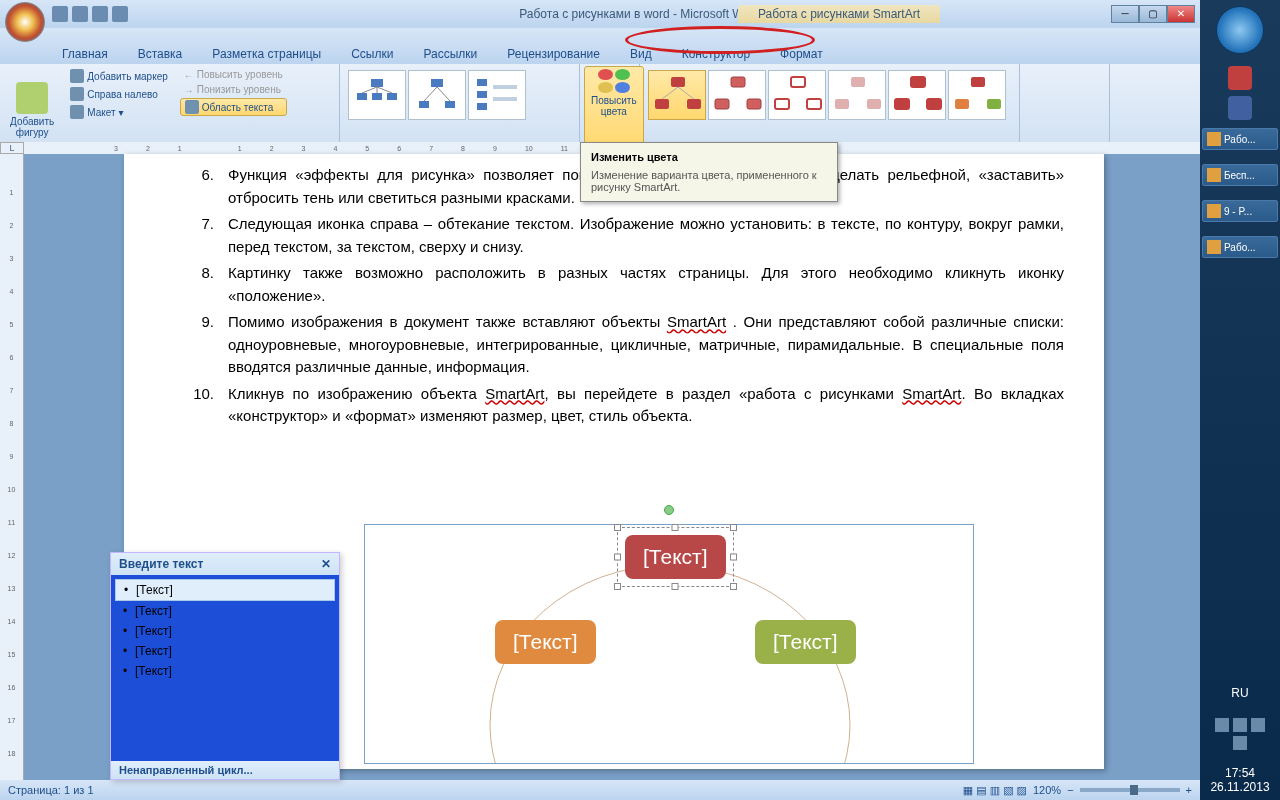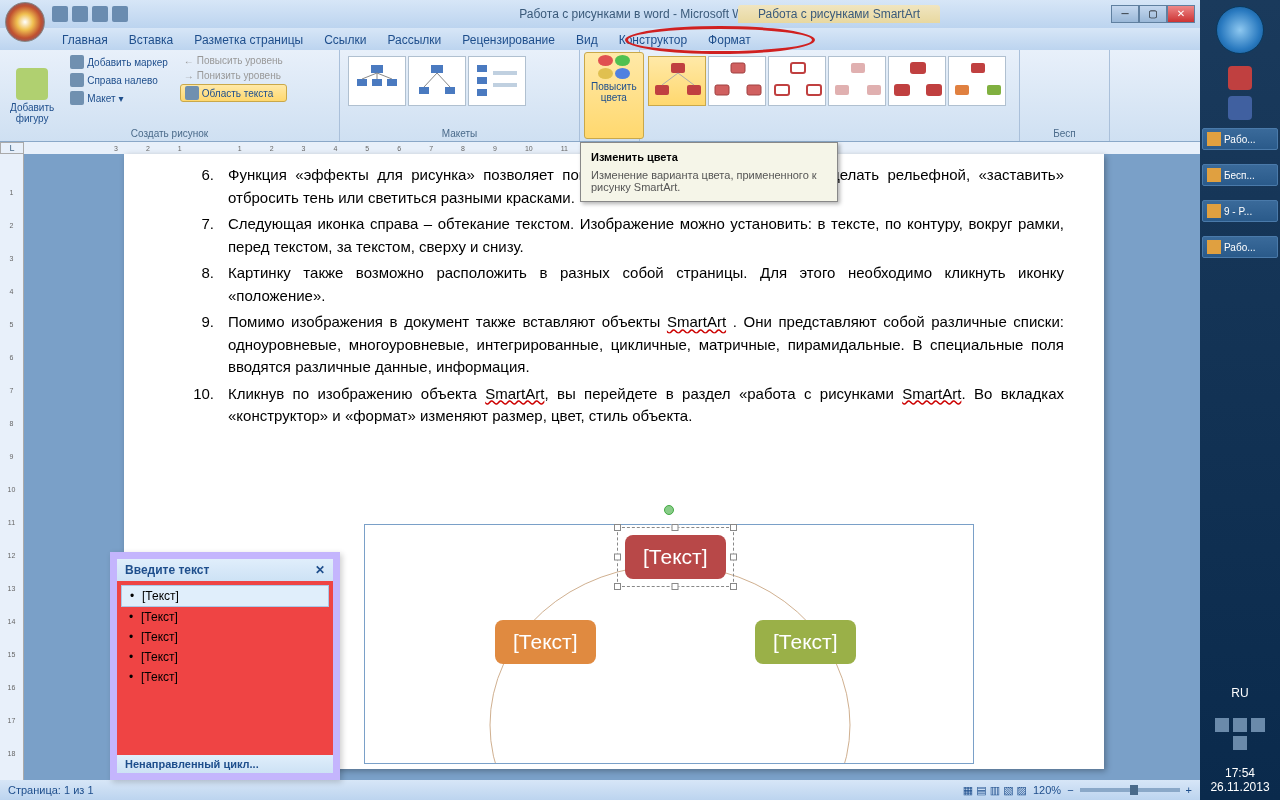--- a/index.html
+++ b/index.html
@@ -10,21 +10,21 @@
 .office-btn { width: 40px; height: 40px; border-radius: 50%; background: radial-gradient(circle,#fff,#f0c050 30%,#c05030 60%,#4070b0); position: absolute; left: 5px; top: 2px; z-index: 10; border: 1px solid #888; }
 .qat { margin-left: 52px; display: flex; gap: 4px; }
 .qat-btn { width: 16px; height: 16px; background: #6a8cb0; border-radius: 2px; }
 .title-text { position: absolute; left: 50%; transform: translateX(-50%); font-size: 12px; color: #3a5a7a; }
 .title-context { position: absolute; right: 340px; font-size: 12px; color: #3a5a7a; background: linear-gradient(#f0e5c0,#e8d8a0); padding: 2px 20px; border-radius: 3px 3px 0 0; }
 .win-controls { position: absolute; right: 85px; display: flex; }
 .win-btn { width: 28px; height: 18px; background: linear-gradient(#c5d8ef,#9ab8d8); border: 1px solid #6080a0; font-size: 10px; text-align: center; line-height: 16px; }
 .win-close { background: linear-gradient(#e88,#c33); color: #fff; }
 
 
-.ribbon-tabs { height: 22px; background: linear-gradient(#d7e6f7,#bcd4ef); display: flex; align-items: flex-end; padding-left: 52px; gap: 1px; position: relative; }
+.ribbon-tabs { height: 36px; background: linear-gradient(#d7e6f7,#bcd4ef); display: flex; align-items: flex-end; padding-left: 52px; gap: 10px; position: relative; }
 .ribbon-tab { padding: 3px 10px; font-size: 12px; color: #1e4e8c; cursor: pointer; }
 .ribbon-tab.context { color: #1e4e8c; margin-top: 20px; }
 .context-circle { position: absolute; left: 625px; top: -2px; width: 190px; height: 28px; border: 3px solid #d02020; border-radius: 50%; pointer-events: none; z-index: 5; }
 
 
 .ribbon { height: 92px; background: linear-gradient(#e8f0fa,#cfe0f2); display: flex; border-bottom: 1px solid #8aa8c8; }
 .ribbon-group { border-right: 1px solid #aac0da; padding: 2px 4px; display: flex; flex-direction: column; position: relative; }
 .group-label { font-size: 10px; color: #4a6a8a; text-align: center; position: absolute; bottom: 2px; left: 0; right: 0; }
 .group-body { flex: 1; display: flex; gap: 4px; }
 
@@ -70,21 +70,21 @@
 .u { text-decoration: underline; text-decoration-color: #c00; text-decoration-style: wavy; }
 
 
 .smartart-frame { position: absolute; left: 240px; top: 370px; width: 610px; height: 240px; border: 1px solid #7aa0c8; background: #fff; }
 .sa-rot { position: absolute; left: 50%; top: -20px; width: 10px; height: 10px; background: #8c8; border: 1px solid #4a4; border-radius: 50%; transform: translateX(-50%); }
 .sa-node { position: absolute; padding: 10px 18px; border-radius: 8px; color: #fff; font-size: 21px; }
 .sa-sel-box { position: absolute; border: 1px dashed #888; }
 .sa-sel-h { position: absolute; width: 7px; height: 7px; background: #fff; border: 1px solid #888; }
 
 
-.textpane { position: absolute; left: 110px; top: 552px; width: 230px; height: 228px; background: #ef4444; border: 7px solid #c4b5fd; z-index: 15; box-shadow: 2px 2px 6px rgba(0,0,0,0.2); }
+.textpane { position: absolute; left: 110px; top: 552px; width: 230px; height: 228px; background: #1d4ed8; border: 1px solid #c4b5fd; z-index: 15; box-shadow: 2px 2px 6px rgba(0,0,0,0.2); }
 .tp-header { background: linear-gradient(#e0eefb,#cde2f5); padding: 4px 8px; font-size: 12px; font-weight: bold; color: #1e4e8c; display: flex; justify-content: space-between; }
 .tp-body { padding: 4px; }
 .tp-item { font-size: 12px; padding: 3px 6px 3px 20px; position: relative; }
 .tp-item::before { content: "•"; position: absolute; left: 8px; }
 .tp-item.sel { background: #e0eefb; border: 1px solid #aac8e8; }
 .tp-footer { position: absolute; bottom: 0; left: 0; right: 0; background: linear-gradient(#e0eefb,#cde2f5); padding: 3px 8px; font-size: 11px; font-weight: bold; color: #1e4e8c; }
 
 
 .statusbar { position: absolute; bottom: 0; left: 0; right: 80px; height: 20px; background: linear-gradient(#d7e6f7,#bcd4ef); display: flex; align-items: center; font-size: 11px; color: #1e4e8c; padding: 0 8px; justify-content: space-between; }
 .zoom-ctrl { display: flex; align-items: center; gap: 6px; }
@@ -327,21 +327,21 @@
           <div class="para">
               <div class="num">6.</div>
               <div class="txt">Функция «эффекты для рисунка» позволяет повернуть фигуры, развернуть ее, сделать рельефной, «заставить» отбросить тень или светиться разными красками.</div>
             </div>
           <div class="para">
               <div class="num">7.</div>
               <div class="txt">Следующая иконка справа – обтекание текстом. Изображение можно установить:  в тексте, по контуру, вокруг рамки, перед текстом,  за текстом, сверху и снизу.</div>
             </div>
           <div class="para">
               <div class="num">8.</div>
-              <div class="txt">Картинку также возможно расположить в разных собой страницы. Для этого необходимо кликнуть иконку «положение».</div>
+              <div class="txt">Картинку также возможно расположить в разных частях страницы. Для этого необходимо кликнуть иконку «положение».</div>
             </div>
           <div class="para">
               <div class="num">9.</div>
               <div class="txt"><span>Помимо изображения в документ также вставляют объекты </span><span class="u">SmartArt</span><span> .  Они представляют собой различные списки: одноуровневые, многоуровневые, интегрированные, цикличные, матричные, пирамидальные. В специальные поля вводятся различные данные, информация.</span></div>
             </div>
           <div class="para">
               <div class="num">10.</div>
               <div class="txt"><span>Кликнув по изображению объекта </span><span class="u">SmartArt</span><span>, вы перейдете в раздел «работа с рисунками </span><span class="u">SmartArt</span><span>.  Во вкладках «конструктор» и «формат» изменяют размер, цвет, стиль объекта.</span></div>
             </div>
 

